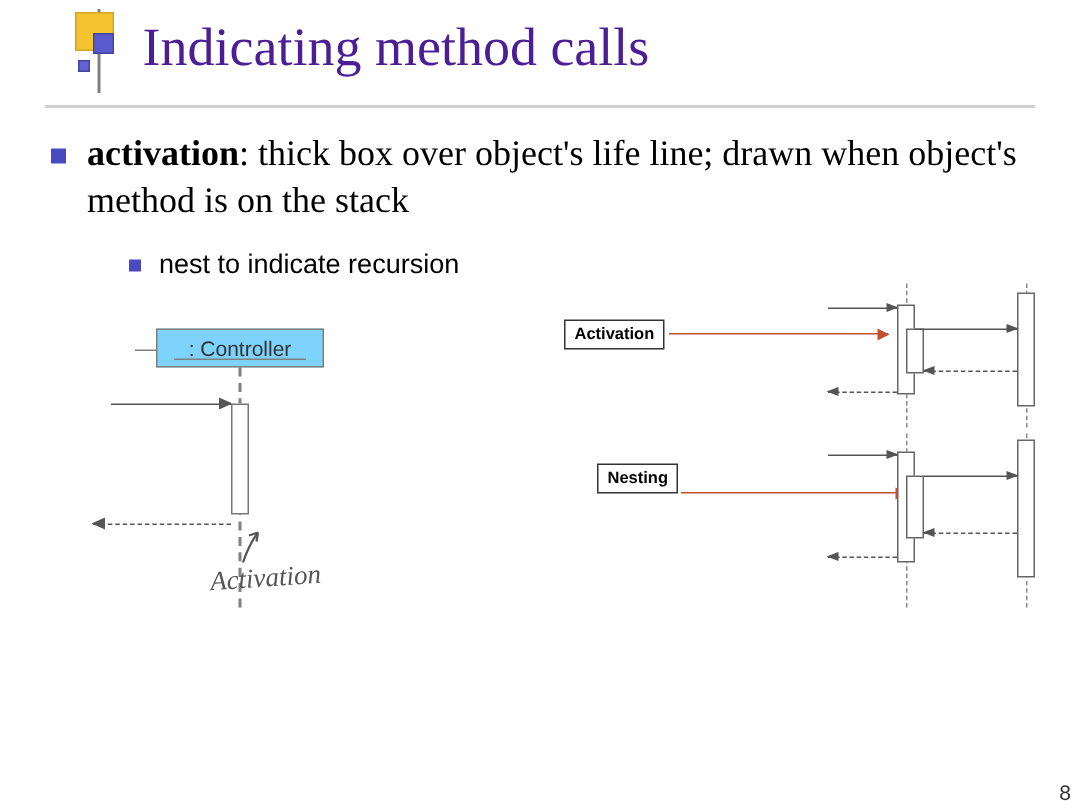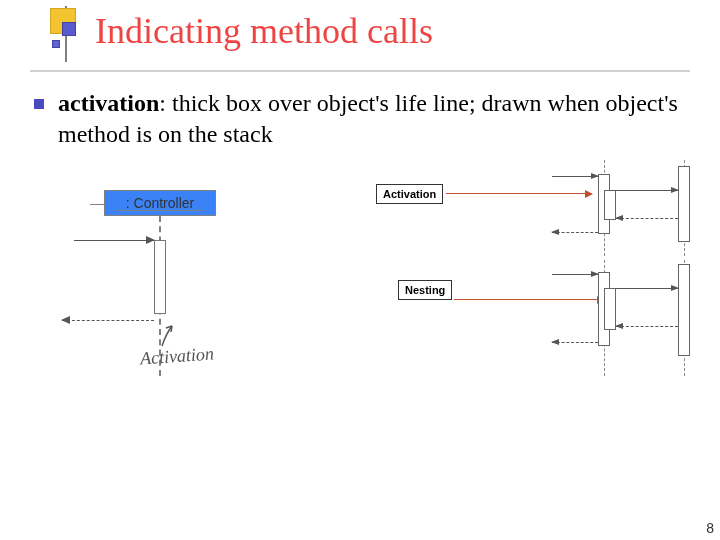--- a/index.html
+++ b/index.html
@@ -45,21 +45,21 @@
   }
   .title-decor .vline {
     position: absolute;
     left: 17px; top: 0;
     width: 2px; height: 56px;
     background: #808080;
   }
   .title-text {
     font-family: Georgia, 'Times New Roman', serif;
     font-size: 36px;
-    color: #ef4444;
+    color: #4c1d95;
     font-weight: normal;
   }
   .hr {
     position: absolute;
     left: 30px;
     top: 70px;
     width: 660px;
     height: 2px;
     background: #d0d0d0;
   }
@@ -108,21 +108,21 @@
   .diagram-row {
     position: relative;
     height: 230px;
     margin-top: 6px;
   }
   .controller-box {
     position: absolute;
     left: 74px; top: 20px;
     width: 112px; height: 26px;
     border: 1px solid #808080;
-    background: #3b82f6;
+    background: #7dd3fc;
     font-family: Arial, sans-serif;
     font-size: 14px;
     text-align: center;
     line-height: 24px;
     color: #333;
   }
   .controller-underline {
     position: absolute;
     left: 86px; top: 40px;
     width: 88px; height: 1px;
@@ -287,20 +287,24 @@
 <div class="hr"></div>
 
 <div class="body">
   <div class="bullet-l1">
     <div class="square"></div>
     <div class="l1-text">
       <b>activation</b><span>: </span><span>thick box over object's life line; drawn when object's method is on the stack</span>
     </div>
   </div>
   <div class="sub-list">
+    <div class="bullet-l2">
+      <div class="square-sm"></div>
+      <div class="l2-text">nest to indicate recursion</div>
+    </div>
   </div>
 
   <div class="diagram-row">
     <div class="ctrl-ext"></div>
     <div class="controller-box">: Controller</div>
     <div class="controller-underline"></div>
     <div class="ctrl-dash"></div>
     <div class="arrow-in-ctrl"></div>
     <div class="activation-bar"></div>
     <div class="arrow-out-ctrl"></div>

